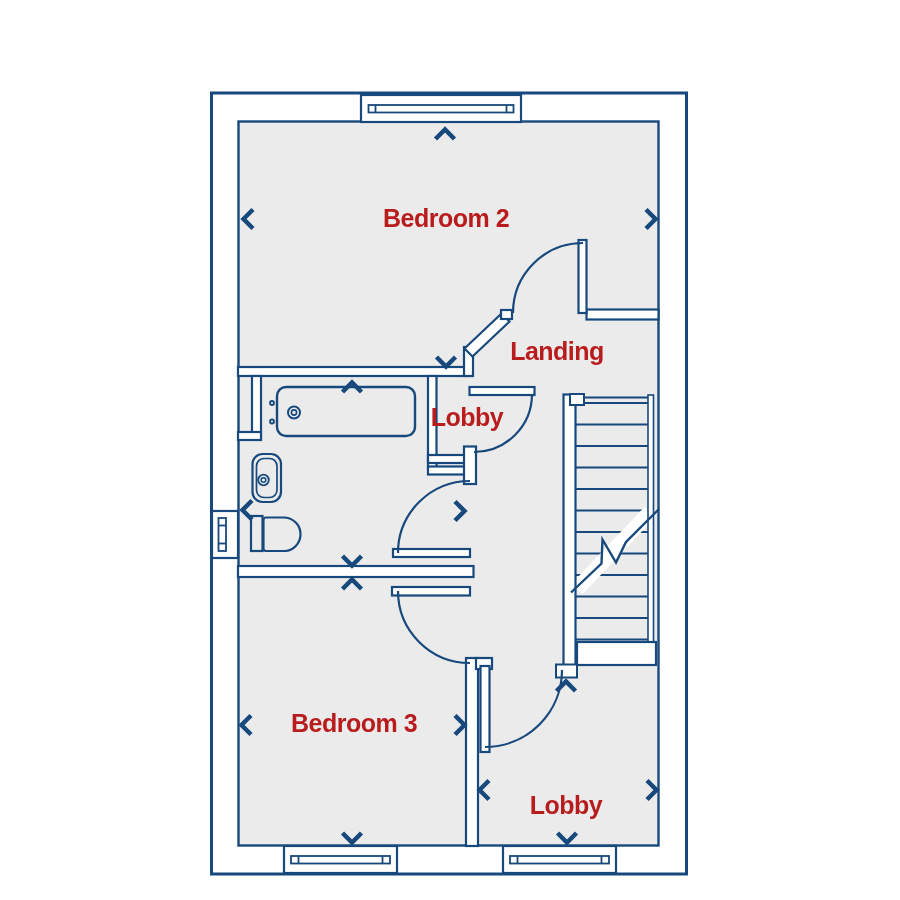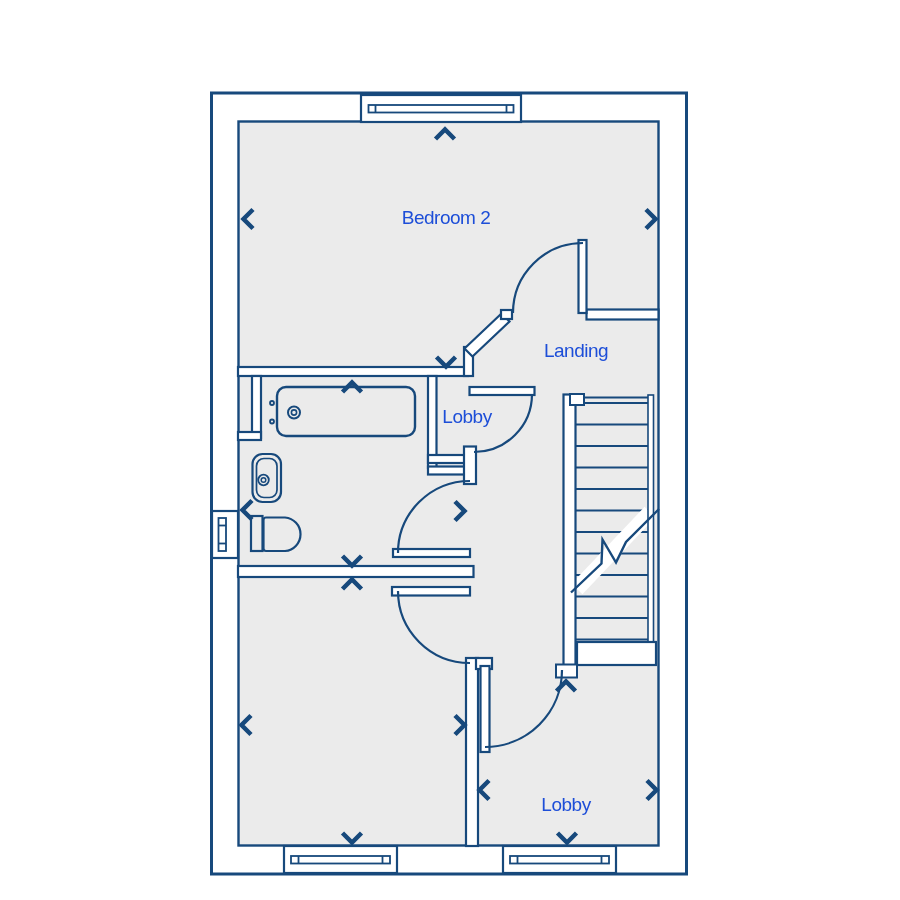--- a/index.html
+++ b/index.html
@@ -1,21 +1,21 @@
 <!DOCTYPE html>
 <html><head>
 <meta charset="utf-8">
 <style>
   html,body{margin:0;padding:0;background:#ffffff;}
   #plan{position:relative;width:900px;height:900px;background:#ffffff;
         font-family:"Liberation Sans",sans-serif;overflow:hidden;}
   #plan svg{position:absolute;left:0;top:0;}
   .room-label{position:absolute;transform:translate(-50%,-50%);
-        font-weight:normal;font-size:19px;letter-spacing:-0.5px;
-        color:#1d4ed8;white-space:nowrap;}
+        font-weight:bold;font-size:25px;letter-spacing:-0.5px;
+        color:#b91c1c;white-space:nowrap;}
 </style>
 </head>
 <body>
 
 <div id="plan">
 <svg width="900" height="900" viewBox="0 0 900 900">
   <defs>
     <path id="chev" d="M -9.5,5 L 0,-4.5 L 9.5,5" fill="none" stroke="#17497c" stroke-width="4.5"></path>
   </defs>
 
@@ -153,16 +153,17 @@
     <use href="#chev" transform="translate(246,725) rotate(270)"></use>
     <use href="#chev" transform="translate(460,725) rotate(90)"></use>
     <use href="#chev" transform="translate(566,686)"></use>
     <use href="#chev" transform="translate(567,838) rotate(180)"></use>
     <use href="#chev" transform="translate(484,790) rotate(270)"></use>
     <use href="#chev" transform="translate(652,790) rotate(90)"></use>
   </g>
 </svg>
 
   <div class="room-label" style="left:446px;top:218px;">Bedroom 2</div>
-  <div class="room-label" style="left:576px;top:351px;">Landing</div>
+  <div class="room-label" style="left:557px;top:351px;">Landing</div>
   <div class="room-label" style="left:467px;top:417px;">Lobby</div>
+  <div class="room-label" style="left:354px;top:723px;">Bedroom 3</div>
   <div class="room-label" style="left:566px;top:805px;">Lobby</div>
 </div>
 
 </body></html>

